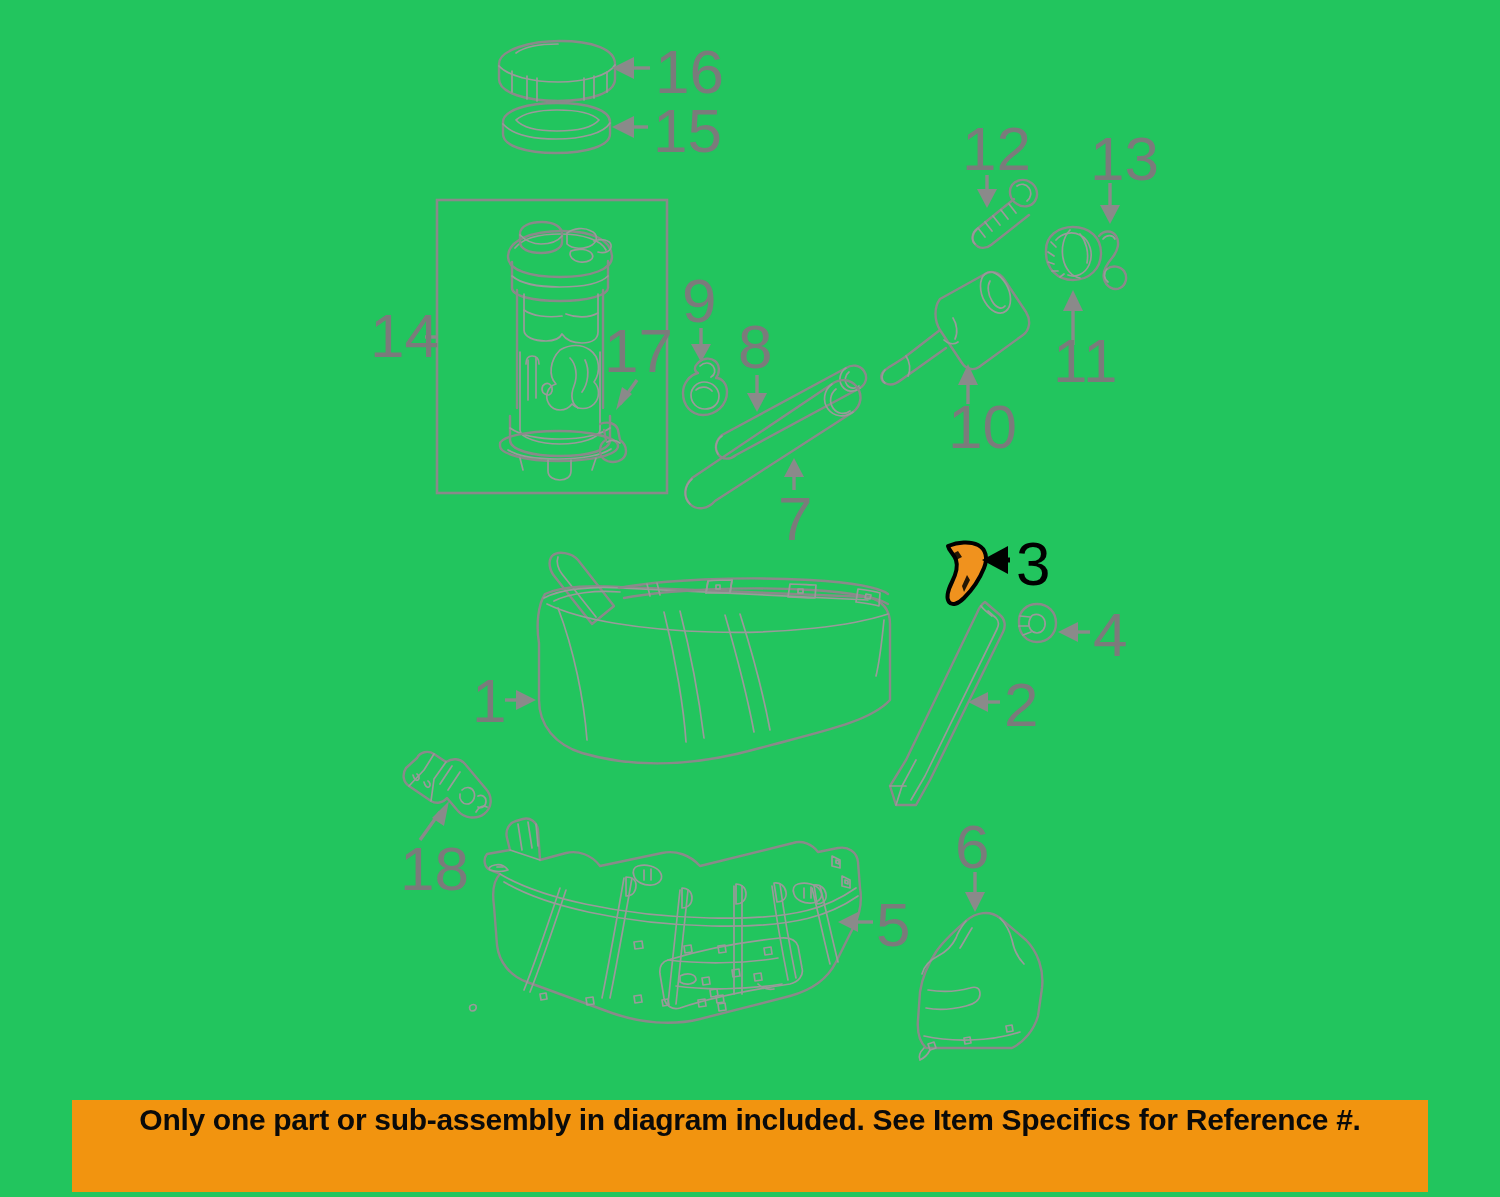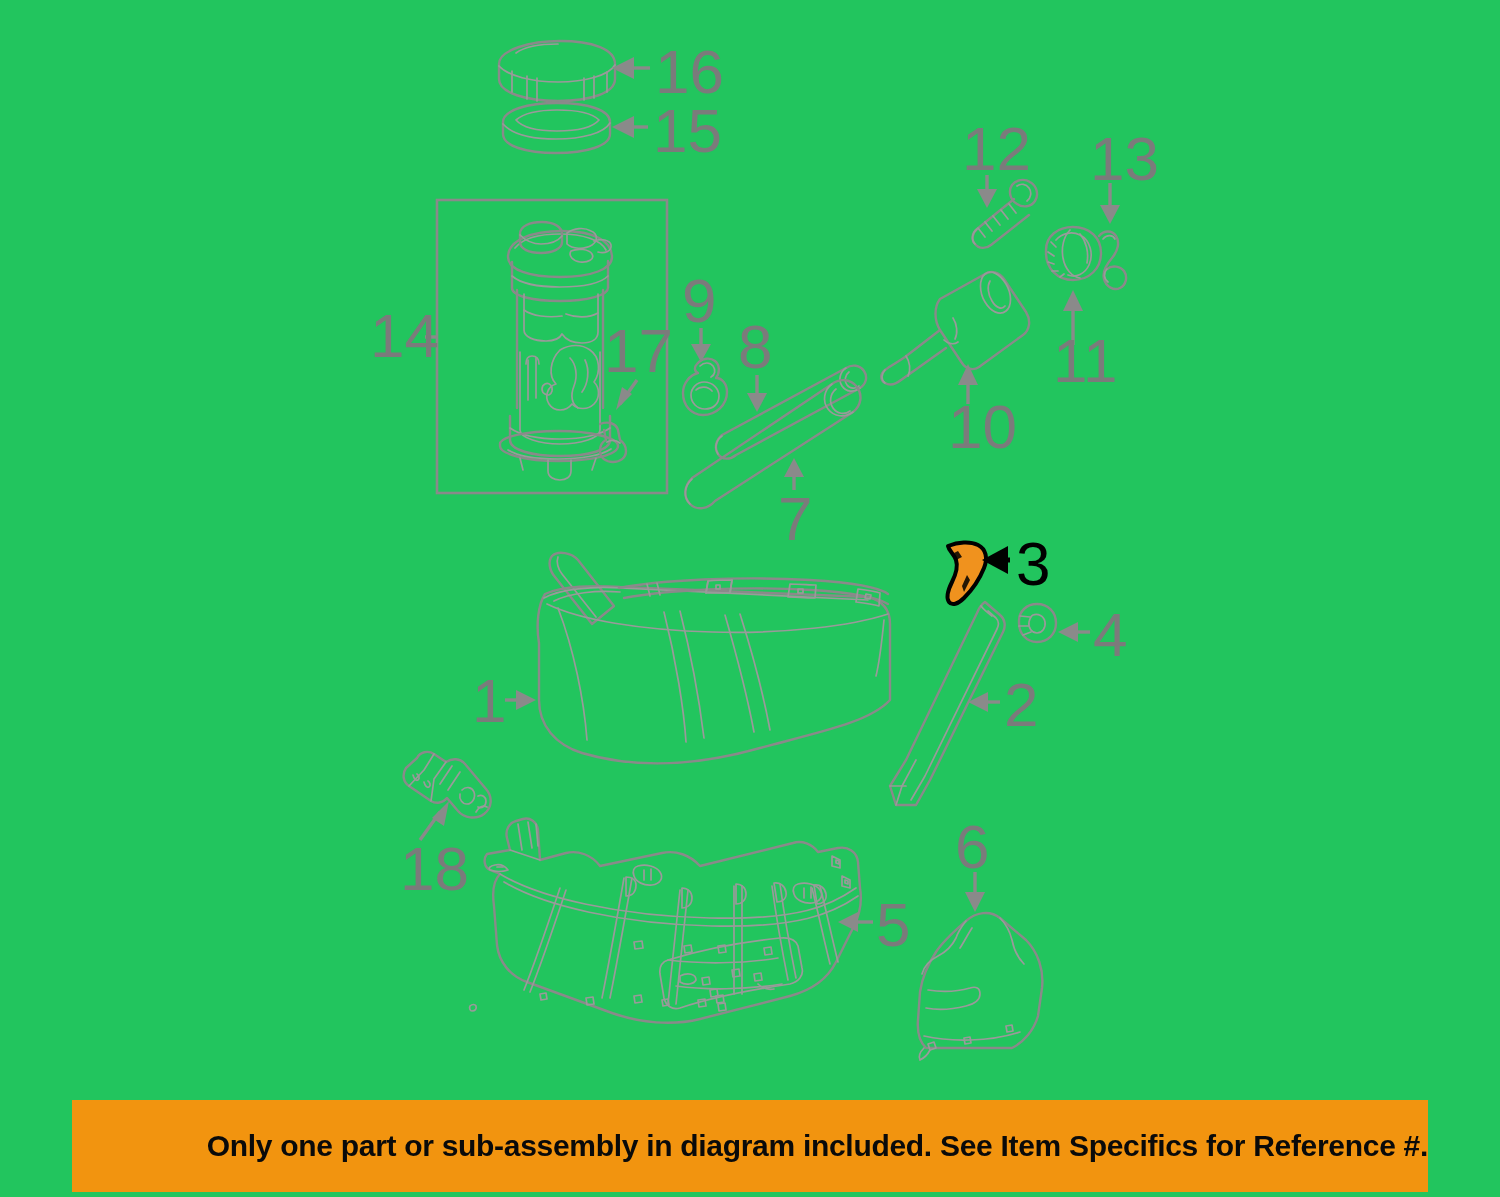--- a/index.html
+++ b/index.html
@@ -25,23 +25,23 @@
     height: 1197px;
   }
   .banner {
     position: absolute;
     left: 72px;
     top: 1100px;
     width: 1356px;
     height: 92px;
     background: #f2940f;
     display: flex;
-    flex-direction: row;
+    flex-direction: column;
     align-items: center;
-    justify-content: flex-end;
+    justify-content: flex-start;
     box-sizing: border-box;
   }
   .banner-line {
     color: #0a0a0a;
     font-family: "Liberation Sans", sans-serif;
     font-weight: bold;
     font-size: 30px;
     line-height: 40px;
     letter-spacing: -0.3px;
     white-space: nowrap;

